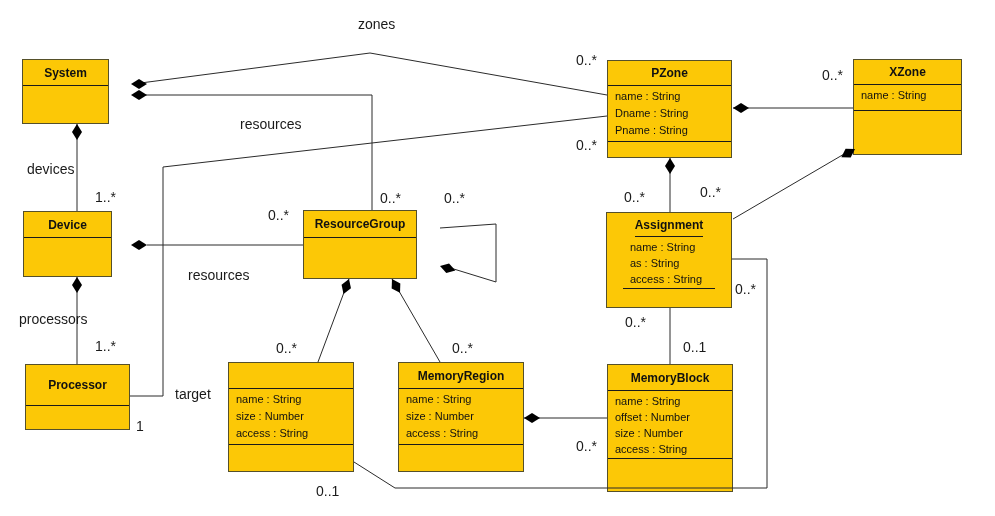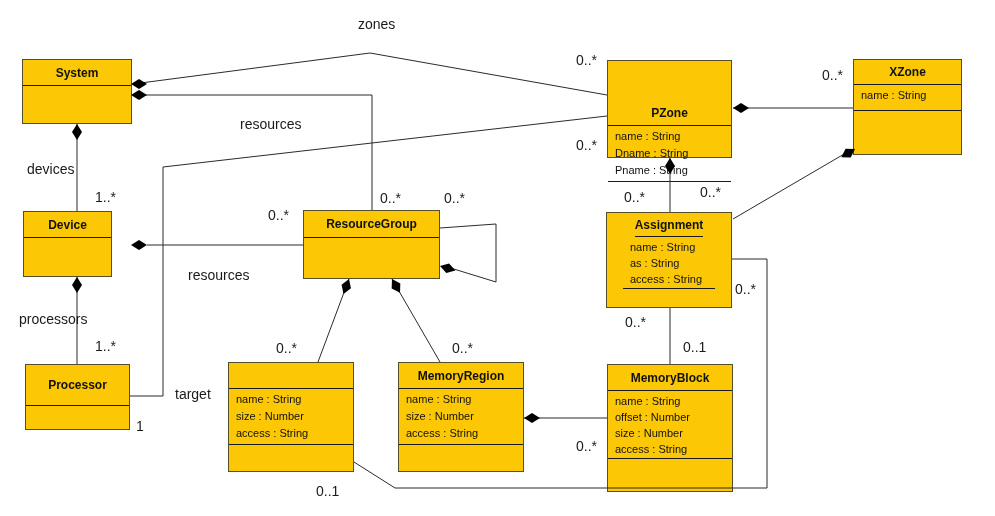--- a/index.html
+++ b/index.html
@@ -25,36 +25,36 @@
   .edges{position:absolute;left:0;top:0;z-index:2;pointer-events:none;}
   .lbl{
     position:absolute;font-size:14px;color:#1a1a1a;white-space:nowrap;z-index:3;
   }
 </style>
 </head>
 <body>
 
 <div class="canvas">
 
-  <div class="uml-class" style="left:22px;top:59px;width:110px;height:65px;">
+  <div class="uml-class" style="left:22px;top:59px;width:87px;height:65px;">
     <div class="uml-title" style="height:26px;">System</div>
     <div class="uml-ops"></div>
   </div>
 
   <div class="uml-class" style="left:23px;top:211px;width:89px;height:66px;">
     <div class="uml-title" style="height:26px;">Device</div>
     <div class="uml-ops"></div>
   </div>
 
   <div class="uml-class" style="left:25px;top:364px;width:105px;height:66px;">
     <div class="uml-title" style="height:41px;">Processor</div>
     <div class="uml-ops"></div>
   </div>
 
-  <div class="uml-class" style="left:303px;top:210px;width:137px;height:69px;">
+  <div class="uml-class" style="left:303px;top:210px;width:114px;height:69px;">
     <div class="uml-title" style="height:27px;">ResourceGroup</div>
     <div class="uml-ops"></div>
   </div>
 
   <div class="uml-class" style="left:228px;top:362px;width:126px;height:110px;">
     <div class="uml-title" style="height:26px;"></div>
     <div class="uml-attrs" style="height:56px;">
       <div>name : String</div>
       <div>size : Number</div>
       <div>access : String</div>
@@ -87,21 +87,21 @@
     <div class="uml-title" style="height:24px;">Assignment</div>
     <div class="uml-attrs" style="height:52px;line-height:16px;">
       <div>name : String</div>
       <div>as : String</div>
       <div>access : String</div>
     </div>
     <div class="uml-ops"></div>
   </div>
 
   <div class="uml-class" style="left:607px;top:60px;width:125px;height:98px;">
-    <div class="uml-title" style="height:25px;margin-top:40px;">PZone</div>
+    <div class="uml-title" style="height:25px;">PZone</div>
     <div class="uml-attrs" style="height:56px;">
       <div>name : String</div>
       <div>Dname : String</div>
       <div>Pname : String</div>
     </div>
     <div class="uml-ops"></div>
   </div>
 
   <div class="uml-class" style="left:853px;top:59px;width:109px;height:96px;">
     <div class="uml-title" style="height:25px;">XZone</div>

